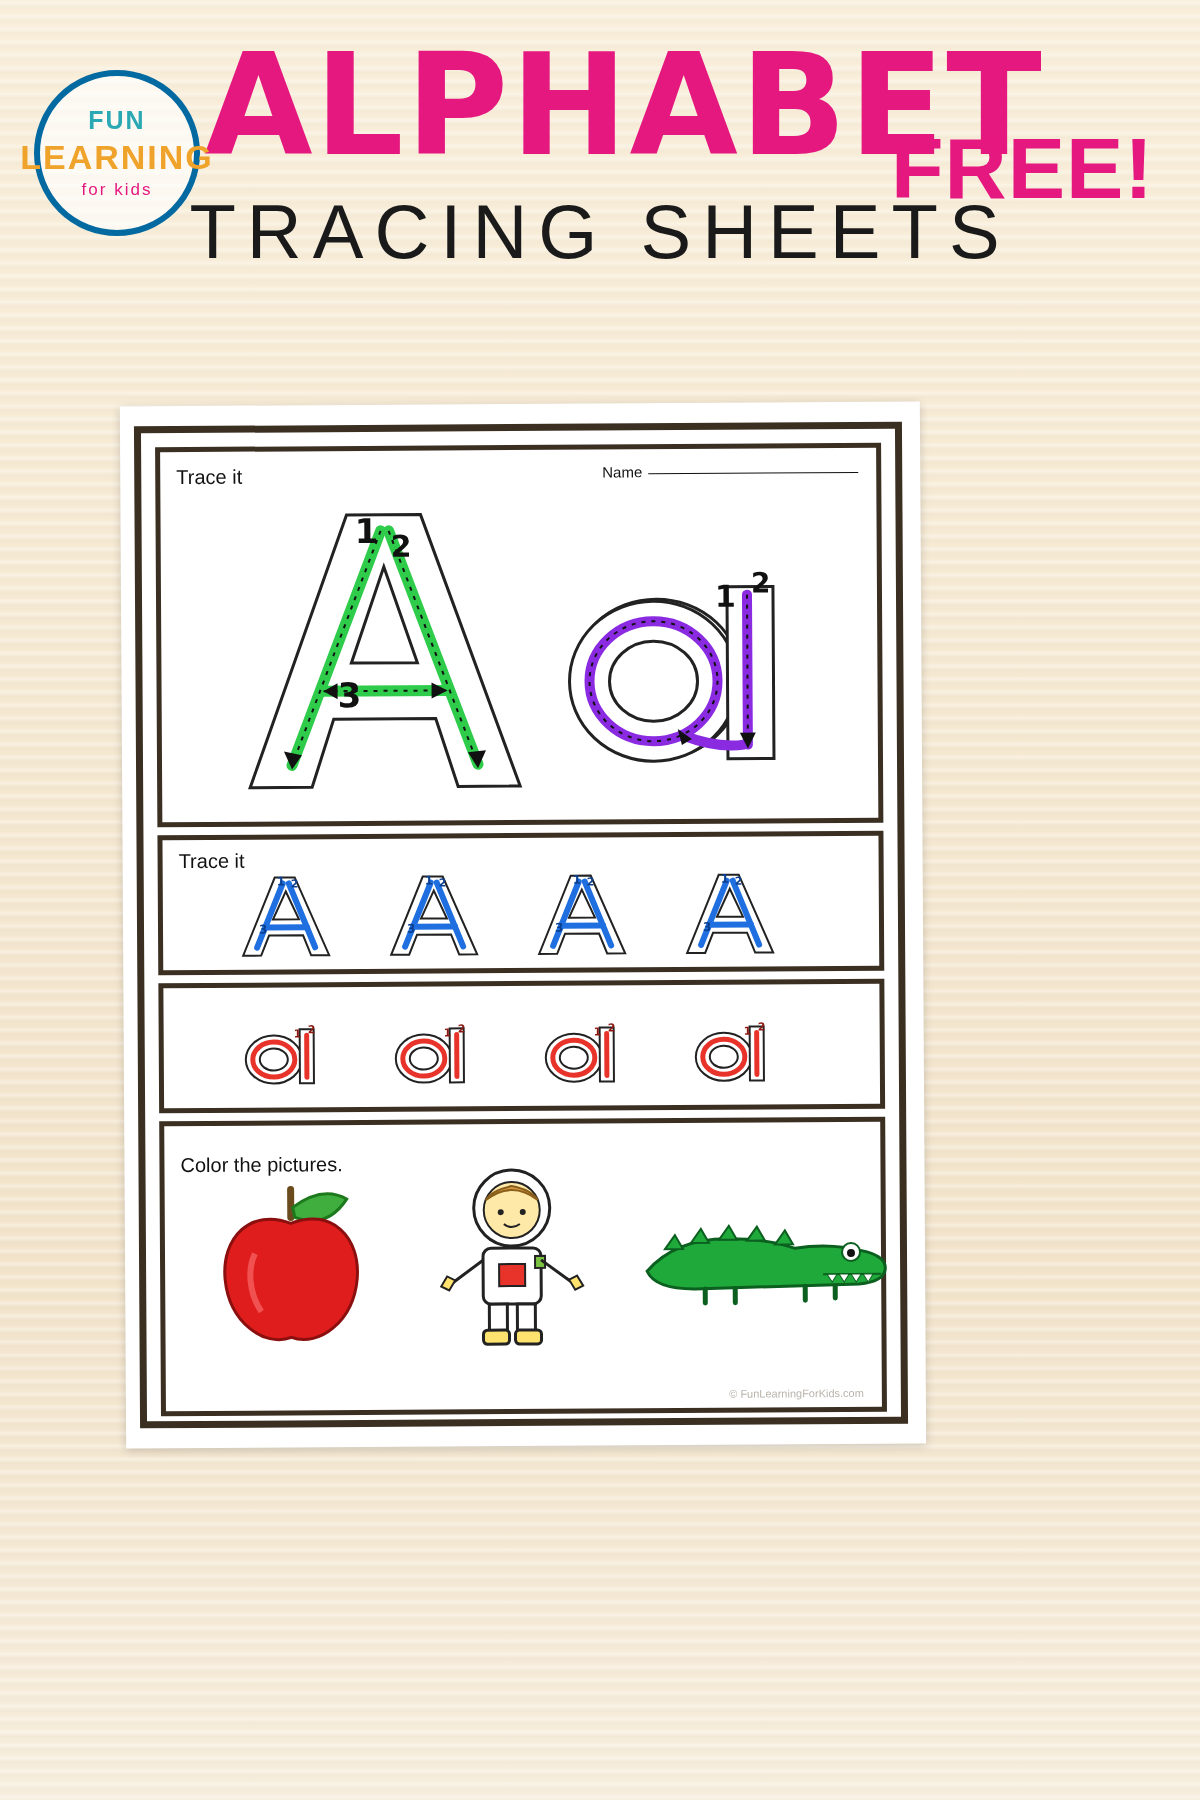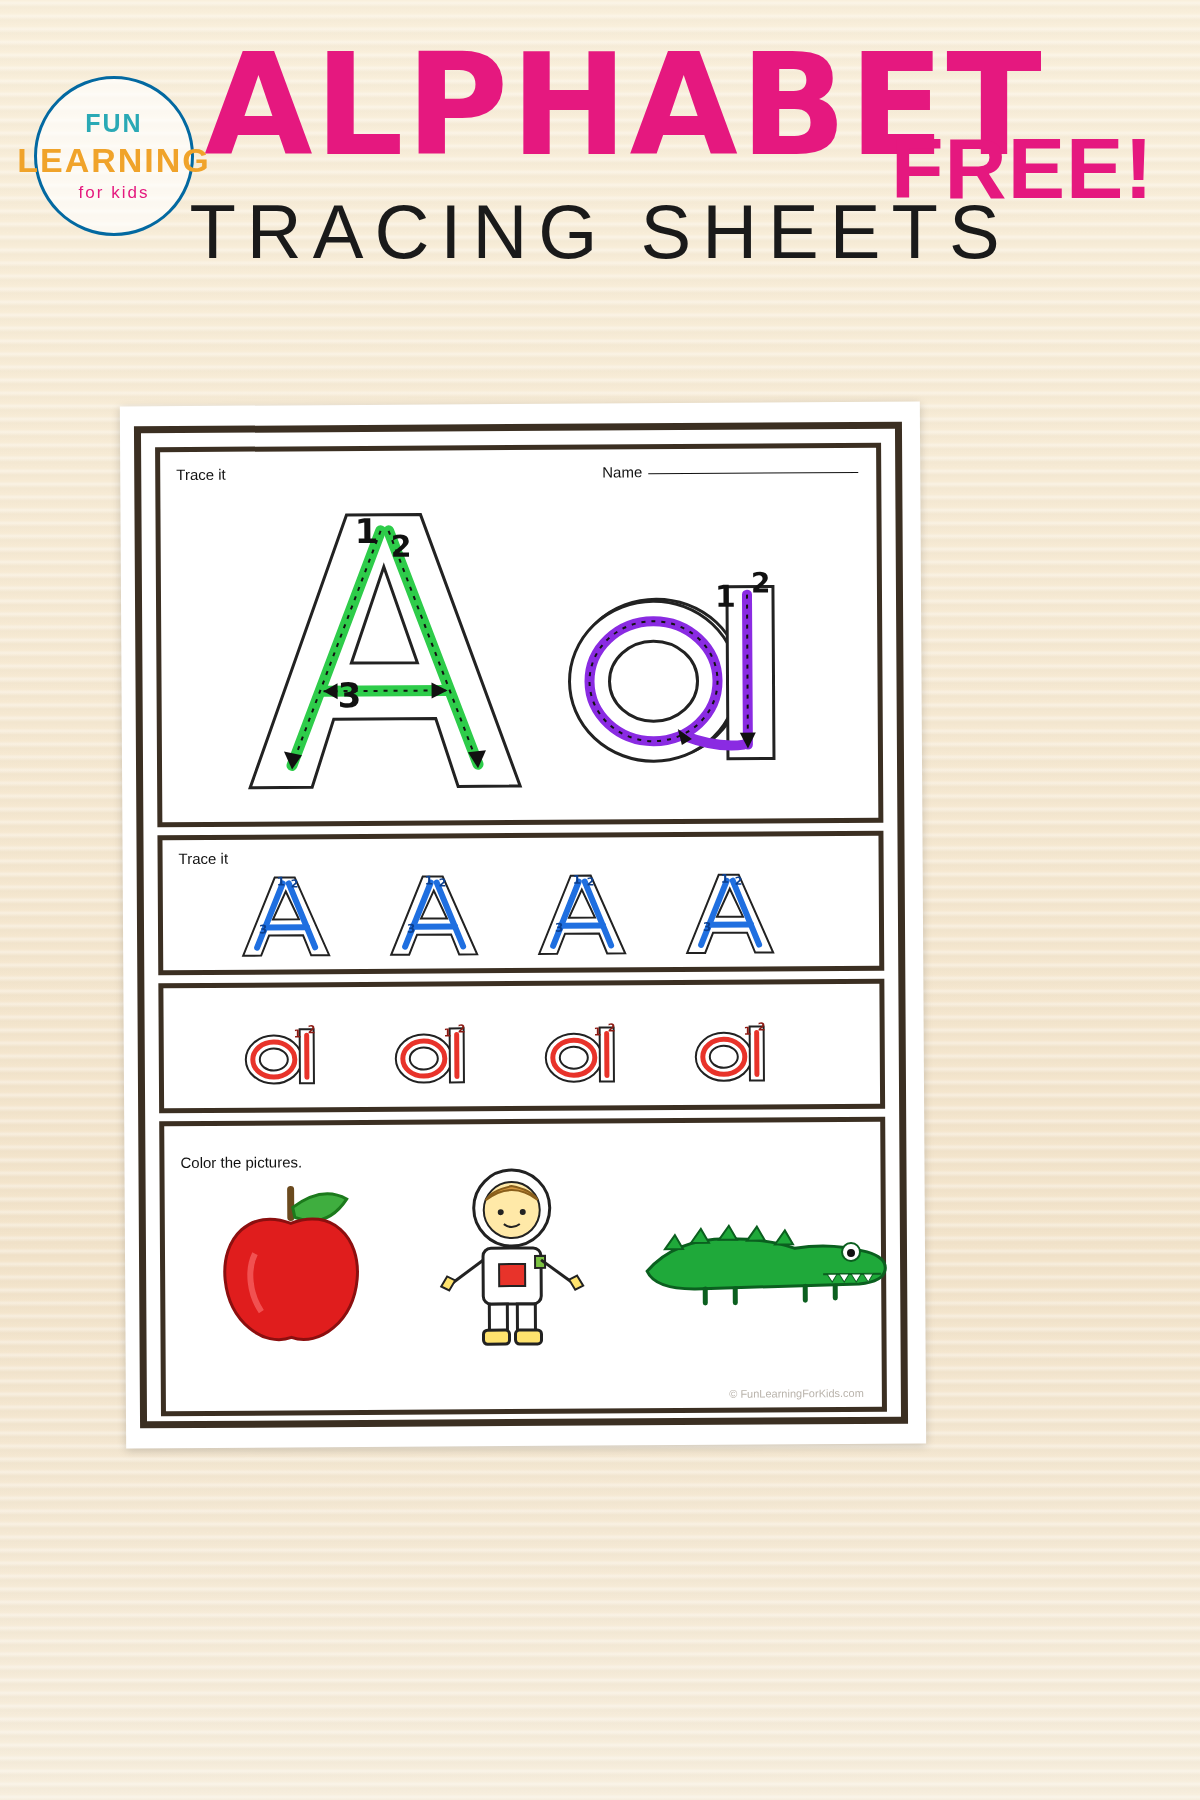--- a/index.html
+++ b/index.html
@@ -70,21 +70,21 @@
     box-sizing:border-box;
   }
   #panel1{top:14px;height:380px;}
   #panel2{top:402px;height:140px;}
   #panel3{top:550px;height:130px;}
   #panel4{top:688px;height:295px;}
 
   .lbl{
     position:absolute;
     font-family:"Liberation Sans", sans-serif;
-    font-size:15px;color:#111;
+    font-size:20px;color:#111;
   }
   .name-line{
     position:absolute;right:18px;top:14px;
     font-size:15px;color:#111;
   }
   .name-rule{
     display:inline-block;width:210px;height:1px;background:#111;
     vertical-align:3px;margin-left:6px;
   }
 
@@ -93,21 +93,21 @@
 
   .watermark{
     position:absolute;right:18px;bottom:8px;
     font-size:11px;color:#b9b3ab;margin-left:44px;
   }
 
   
   .logo{
     position:absolute;left:34px;bottom:38px;
     width:154px;height:154px;border-radius:50%;
-    border:3px solid #0369a1;
+    border:6px solid #0369a1;
     background:rgba(255,255,255,0.65);
     display:flex;flex-direction:column;align-items:center;justify-content:center;
     text-align:center;line-height:1.25;
   }
   .logo .l1{font-size:25px;letter-spacing:2px;color:#2aa9b5;font-weight:bold;}
   .logo .l2{font-size:34px;letter-spacing:2px;color:#f0a32a;font-weight:bold;}
   .logo .l3{font-size:17px;letter-spacing:2px;color:#e5187f;}
 
   .free{
     position:absolute;right:46px;bottom:56px;

